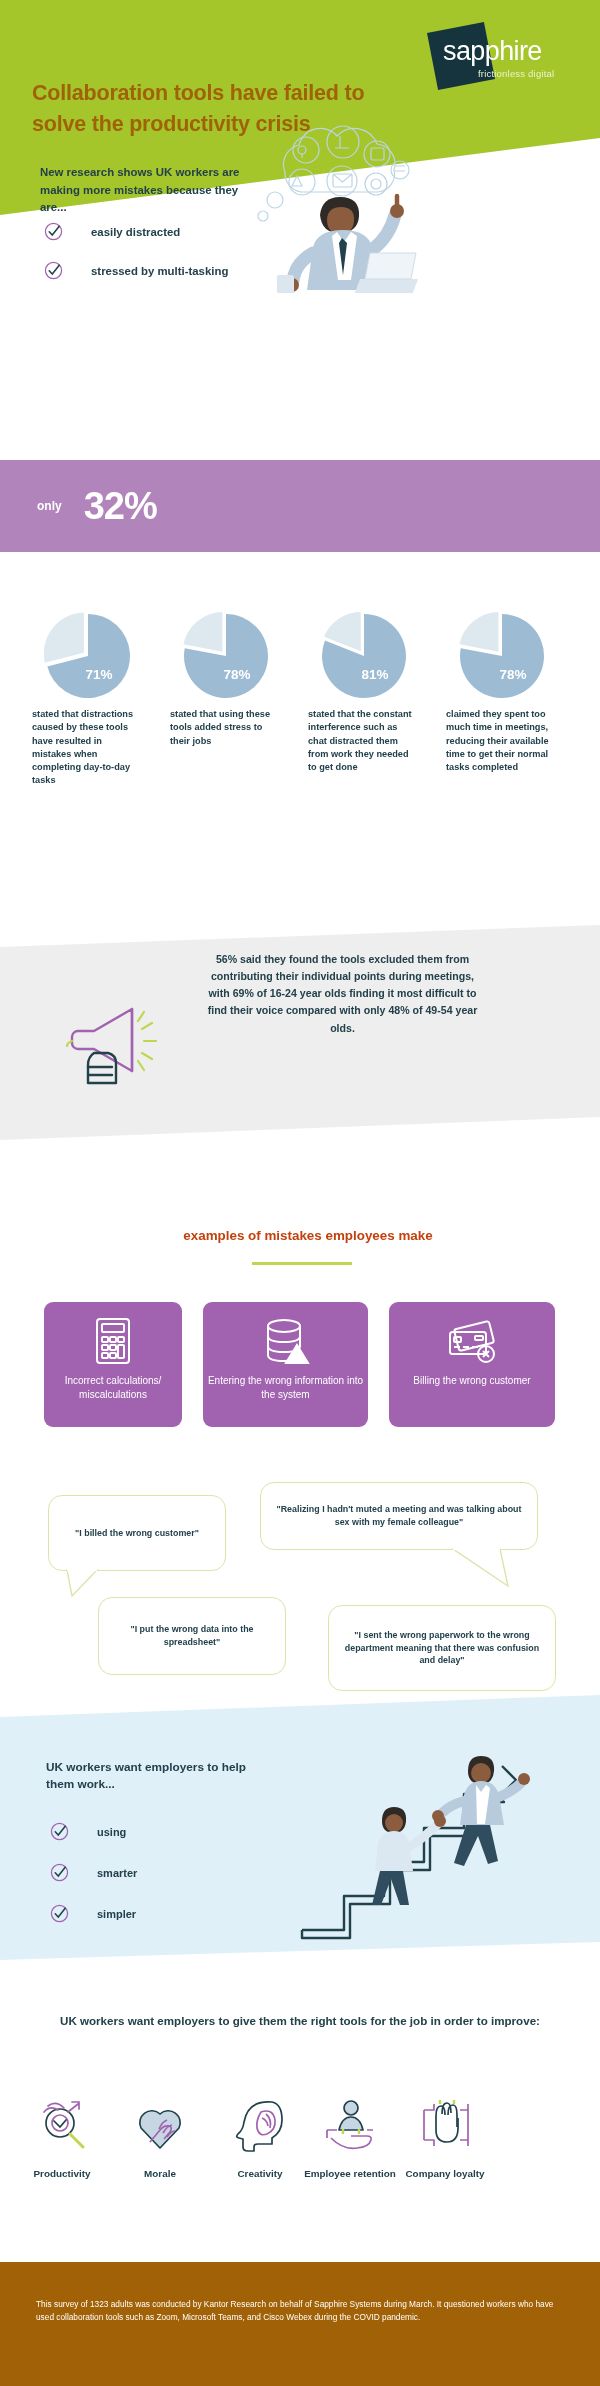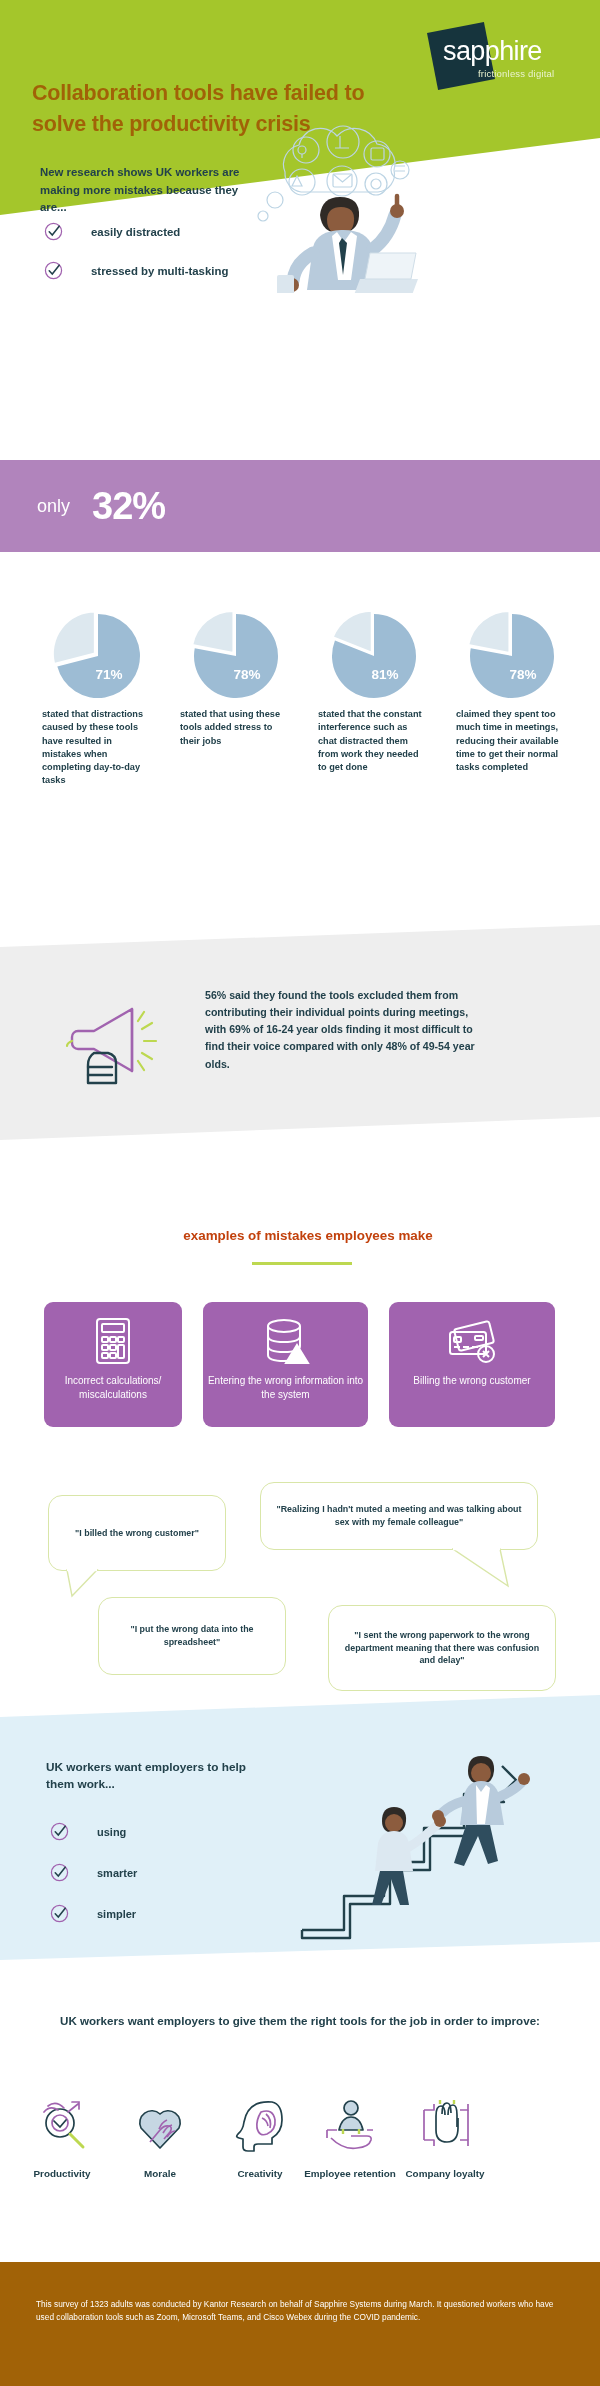--- a/index.html
+++ b/index.html
@@ -47,47 +47,47 @@
   .check-list { position:absolute; left:44px; top:222px; width:230px; }
   .check-row { display:flex; align-items:center; margin-bottom:20px; }
   .check-ico { width:19px; height:19px; flex:0 0 19px; position:relative; }
   .check-label { margin-left:28px; font-size:11.4px; font-weight:600; color:#22414b; }
 
   
   .purple-band {
     position:absolute; left:0; top:460px; width:600px; height:92px;
     background:#b184bc; display:flex; align-items:center;
   }
-  .pb-only { margin-left:37px; font-size:18px; color:#ffffff; font-weight:400; }
+  .pb-only { margin-left:37px; font-size:12px; color:#ffffff; font-weight:700; }
   .pb-num  { margin-left:22px; font-size:38px; color:#ffffff; font-weight:bold; letter-spacing:-1px; }
   .pb-text { margin-left:25px; width:330px; font-size:12.3px; color:#ffffff; line-height:1.33; }
 
   
   .pies { position:absolute; left:0; top:610px; width:600px; height:270px; }
-  .pie-cell { position:absolute; top:0; width:112px;margin-left:10px; }
+  .pie-cell { position:absolute; top:0; width:112px; }
   .pie-svg { display:block; }
   .pie-pct {
     position:absolute; left:0; top:57px; width:112px; text-align:center;
     font-size:13.5px; color:#ffffff; font-weight:600; padding-left:22px;
   }
   .pie-cap {
     position:absolute; top:98px; width:104px; font-size:9.2px;
     line-height:1.44; color:#22414b; font-weight:600;
   }
 
   
   .grey-band {
     position:absolute; left:0; top:925px; width:600px; height:215px;
     background:#eeeeee;
     clip-path: polygon(0 22px, 600px 0, 600px 192px, 0 215px);
   }
   .mega-ill { position:absolute; left:58px; top:995px; width:108px; height:95px; }
   .mega-text {
-    position:absolute; left:205px; top:987px; width:275px;
-    font-size:10.6px; line-height:1.62; color:#22414b; font-weight:600;
+    position:absolute; left:205px; top:951px; width:275px;
+    font-size:10.6px; line-height:1.62; color:#22414b; font-weight:600;text-align:center;
   }
   .mega-text b { font-weight:bold; }
 
   
   .mistakes-title {
     position:absolute; left:8px; top:1228px; width:600px; text-align:center;
     font-size:13.4px; font-weight:bold; color:#c2410c;
   }
   .mistakes-rule {
     position:absolute; left:252px; top:1262px; width:100px; height:3px; background:#bdd850;

